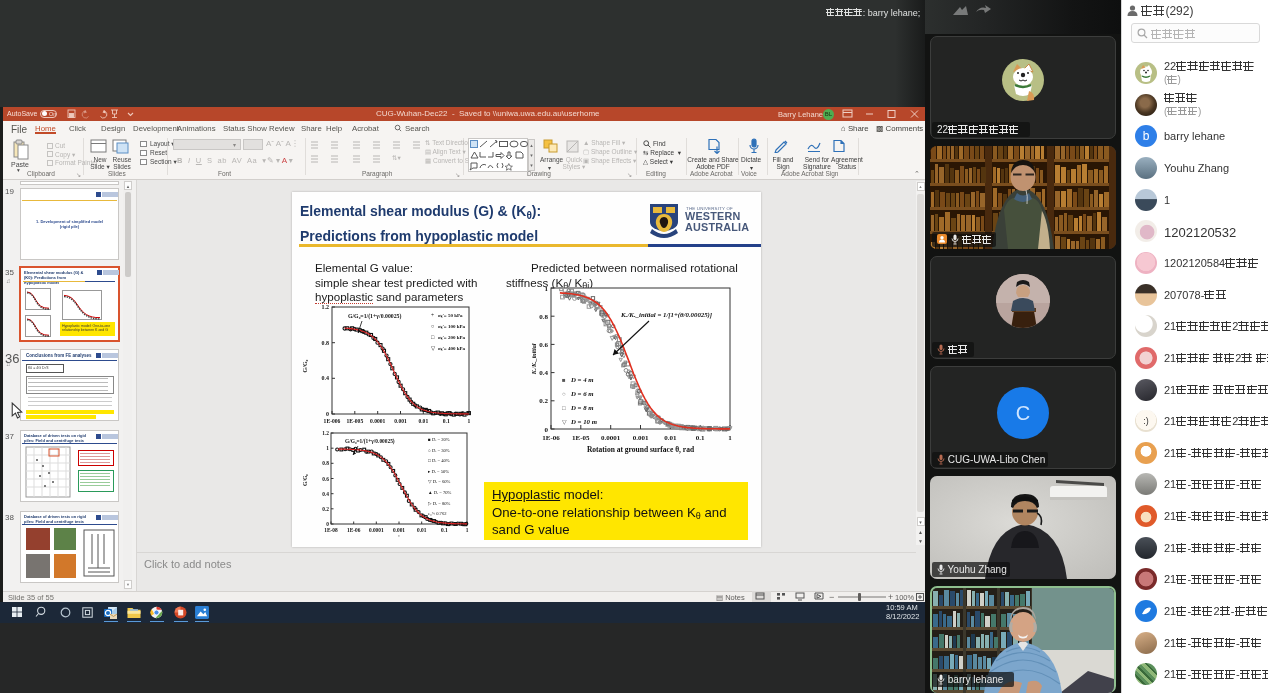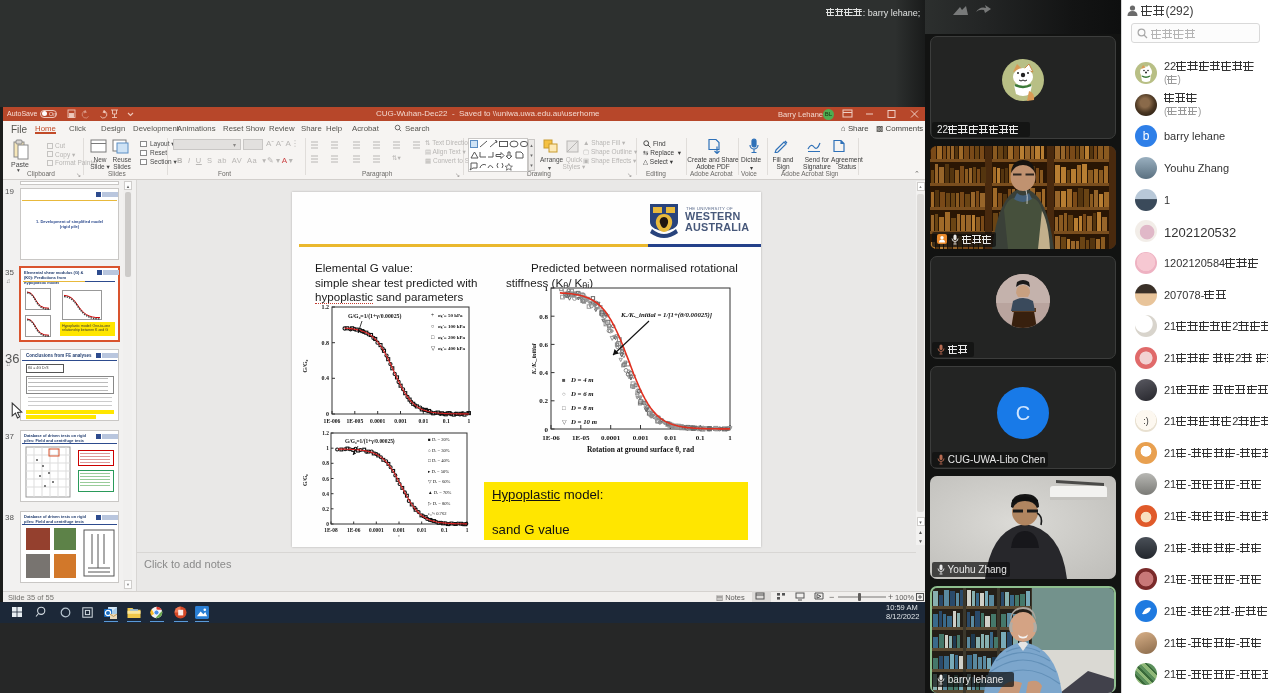--- a/index.html
+++ b/index.html
@@ -56,21 +56,21 @@
         <path d="M69 1.5 l7 7 M76 1.5 l-7 7"></path>
       </g>
     </svg>
 <div class="a" style="left:0;top:121px;width:925px;height:13px;background:#f6f4f2"></div>
 <div class="a" style="left:11px;top:123.5px;font-size:10px;color:#55544f;white-space:nowrap">File</div>
 <div class="a" style="left:35px;top:123.5px;font-size:7.8px;color:#c24b29;white-space:nowrap">Home</div>
 <div class="a" style="left:69px;top:123.5px;font-size:7.8px;color:#55544f;white-space:nowrap">Click</div>
 <div class="a" style="left:101px;top:123.5px;font-size:7.8px;color:#55544f;white-space:nowrap">Design</div>
 <div class="a" style="left:133px;top:123.5px;font-size:7.8px;color:#55544f;white-space:nowrap">Development</div>
 <div class="a" style="left:177px;top:123.5px;font-size:7.8px;color:#55544f;white-space:nowrap">Animations</div>
-<div class="a" style="left:223px;top:123.5px;font-size:7.8px;color:#55544f;white-space:nowrap">Reset Show</div>
+<div class="a" style="left:223px;top:123.5px;font-size:7.8px;color:#55544f;white-space:nowrap">Status Show</div>
 <div class="a" style="left:269px;top:123.5px;font-size:7.8px;color:#55544f;white-space:nowrap">Review</div>
 <div class="a" style="left:301px;top:123.5px;font-size:7.8px;color:#55544f;white-space:nowrap">Share</div>
 <div class="a" style="left:326px;top:123.5px;font-size:7.8px;color:#55544f;white-space:nowrap">Help</div>
 <div class="a" style="left:352px;top:123.5px;font-size:7.8px;color:#55544f;white-space:nowrap">Acrobat</div>
 <div class="a" style="left:35px;top:132px;width:21px;height:2px;background:#c24b29"></div>
 <svg class="a" style="left:394px;top:124px" width="8" height="8" viewBox="0 0 9 9">
       <circle cx="4" cy="4" r="2.6" fill="none" stroke="#5a5a5a"></circle>
       <path d="M6 6 l2 2" stroke="#5a5a5a"></path>
     </svg>
 <div class="a" style="left:405px;top:123.5px;font-size:7.8px;color:#55544f">Search</div>
@@ -384,20 +384,21 @@
 <svg class="a" style="left:82px;top:528px" width="34" height="50" viewBox="0 0 34 50">
       <g stroke="#555" fill="none">
         <rect x="2" y="2" width="30" height="46" fill="#fff"></rect>
         <path d="M10 6 v30 M16 6 v34 M22 6 v30 M6 40 h22 M6 44 h22"></path>
       </g>
     </svg>
 <svg class="a" style="left:11px;top:402px" width="12" height="17" viewBox="0 0 11 16">
       <path d="M1 1 L1 13 L4 10.5 L6 15 L8 14 L6 9.8 L10 9.5 Z" fill="#fff" stroke="#333" stroke-width="1"></path>
     </svg>
 <div class="a" style="left:292px;top:192px;width:469px;height:355px;background:#fefefe;box-shadow:0 0 2px rgba(0,0,0,.25)"></div>
+<div class="a" style="left:300px;top:201px;font-size:14px;font-weight:bold;color:#1f3b6e;line-height:20.5px">Elemental shear modulus (G) &amp; (K<span style="font-size:10px;vertical-align:-2.5px">θ</span>):<br>Predictions from hypoplastic model</div>
 <svg class="a" style="left:649px;top:203px" width="90" height="36" viewBox="0 0 90 36">
       <path d="M1 1 h28 v18 a14 9 0 0 1 -28 0 z" fill="#28437c"></path>
       <rect x="4" y="4" width="9" height="6" fill="#e8b93c"></rect>
       <rect x="17" y="4" width="9" height="6" fill="#e8b93c"></rect>
       <path d="M15 11 c-6 0 -9 5 -8 10 c1 5 5 8 8 8 c3 0 7 -3 8 -8 c1 -5 -2 -10 -8 -10 z" fill="#e8b93c"></path>
       <path d="M15 14 c-3 0 -5 3 -4 6 c.7 3 2.5 5 4 5 c1.5 0 3.3 -2 4 -5 c.7 -3 -1 -6 -4 -6 z" fill="#201510"></path>
       <path d="M3 26 q12 10 24 0 l2 4 q-14 10 -28 0 z" fill="#28437c"></path>
     </svg>
 <div class="a" style="left:686px;top:206px;font-size:4.4px;color:#5a6b8c;letter-spacing:.2px">THE UNIVERSITY OF</div>
 <div class="a" style="left:685px;top:211px;font-size:10.8px;font-weight:bold;color:#47587a;letter-spacing:.2px;line-height:11px">WESTERN<br>AUSTRALIA</div>
@@ -874,20 +875,21 @@
       <text x="42" y="103" font-size="6.8" font-family="Liberation Serif" font-weight="bold" font-style="italic" fill="#111">D = 4 m</text>
       <text x="33" y="117" font-size="6" font-family="Liberation Serif" fill="#555">○</text>
       <text x="42" y="117" font-size="6.8" font-family="Liberation Serif" font-weight="bold" font-style="italic" fill="#111">D = 6 m</text>
       <text x="33" y="131" font-size="6" font-family="Liberation Serif" fill="#555">□</text>
       <text x="42" y="131" font-size="6.8" font-family="Liberation Serif" font-weight="bold" font-style="italic" fill="#111">D = 8 m</text>
       <text x="33" y="145" font-size="6" font-family="Liberation Serif" fill="#555">▽</text>
       <text x="42" y="145" font-size="6.8" font-family="Liberation Serif" font-weight="bold" font-style="italic" fill="#111">D = 10 m</text>
     </svg>
 <div class="a" style="left:484px;top:482px;width:264px;height:58px;background:#ffe600"></div>
 <div class="a" style="left:492px;top:487px;font-size:13.2px;color:#111;white-space:nowrap"><span style="text-decoration:underline">Hypoplastic</span> model:</div>
+<div class="a" style="left:492px;top:504.5px;font-size:13.2px;color:#111;white-space:nowrap">One-to-one relationship between K<span style="font-size:9px;vertical-align:-2px">θ</span> and</div>
 <div class="a" style="left:492px;top:522px;font-size:13.2px;color:#111;white-space:nowrap">sand G value</div>
 <div class="a" style="left:916px;top:181px;width:9px;height:364px;background:#f2f1f0"></div>
 <div class="a" style="left:916.5px;top:182px;width:8px;height:9px;background:#fff;border:1px solid #cfcdcb;font-size:4px;color:#888;text-align:center;line-height:8px">▲</div>
 <div class="a" style="left:917px;top:194px;width:7px;height:318px;background:#dddbd9;border-radius:2px"></div>
 <div class="a" style="left:916.5px;top:517px;width:8px;height:9px;background:#fff;border:1px solid #cfcdcb;font-size:5px;color:#666;text-align:center;line-height:8px">▾</div>
 <div class="a" style="left:916.5px;top:528px;width:8px;height:8px;font-size:5px;color:#555;text-align:center;line-height:8px">▲</div>
 <div class="a" style="left:916.5px;top:537px;width:8px;height:8px;font-size:5px;color:#555;text-align:center;line-height:8px">▼</div>
 <div class="a" style="left:137px;top:552px;width:779px;height:1px;background:#d8d6d4"></div>
 <div class="a" style="left:144px;top:558px;font-size:11px;color:#8a8a8a">Click to add notes</div>
 <div class="a" style="left:0;top:590.5px;width:925px;height:11.5px;background:#f1efed;border-top:1px solid #d5d2cf"></div>

